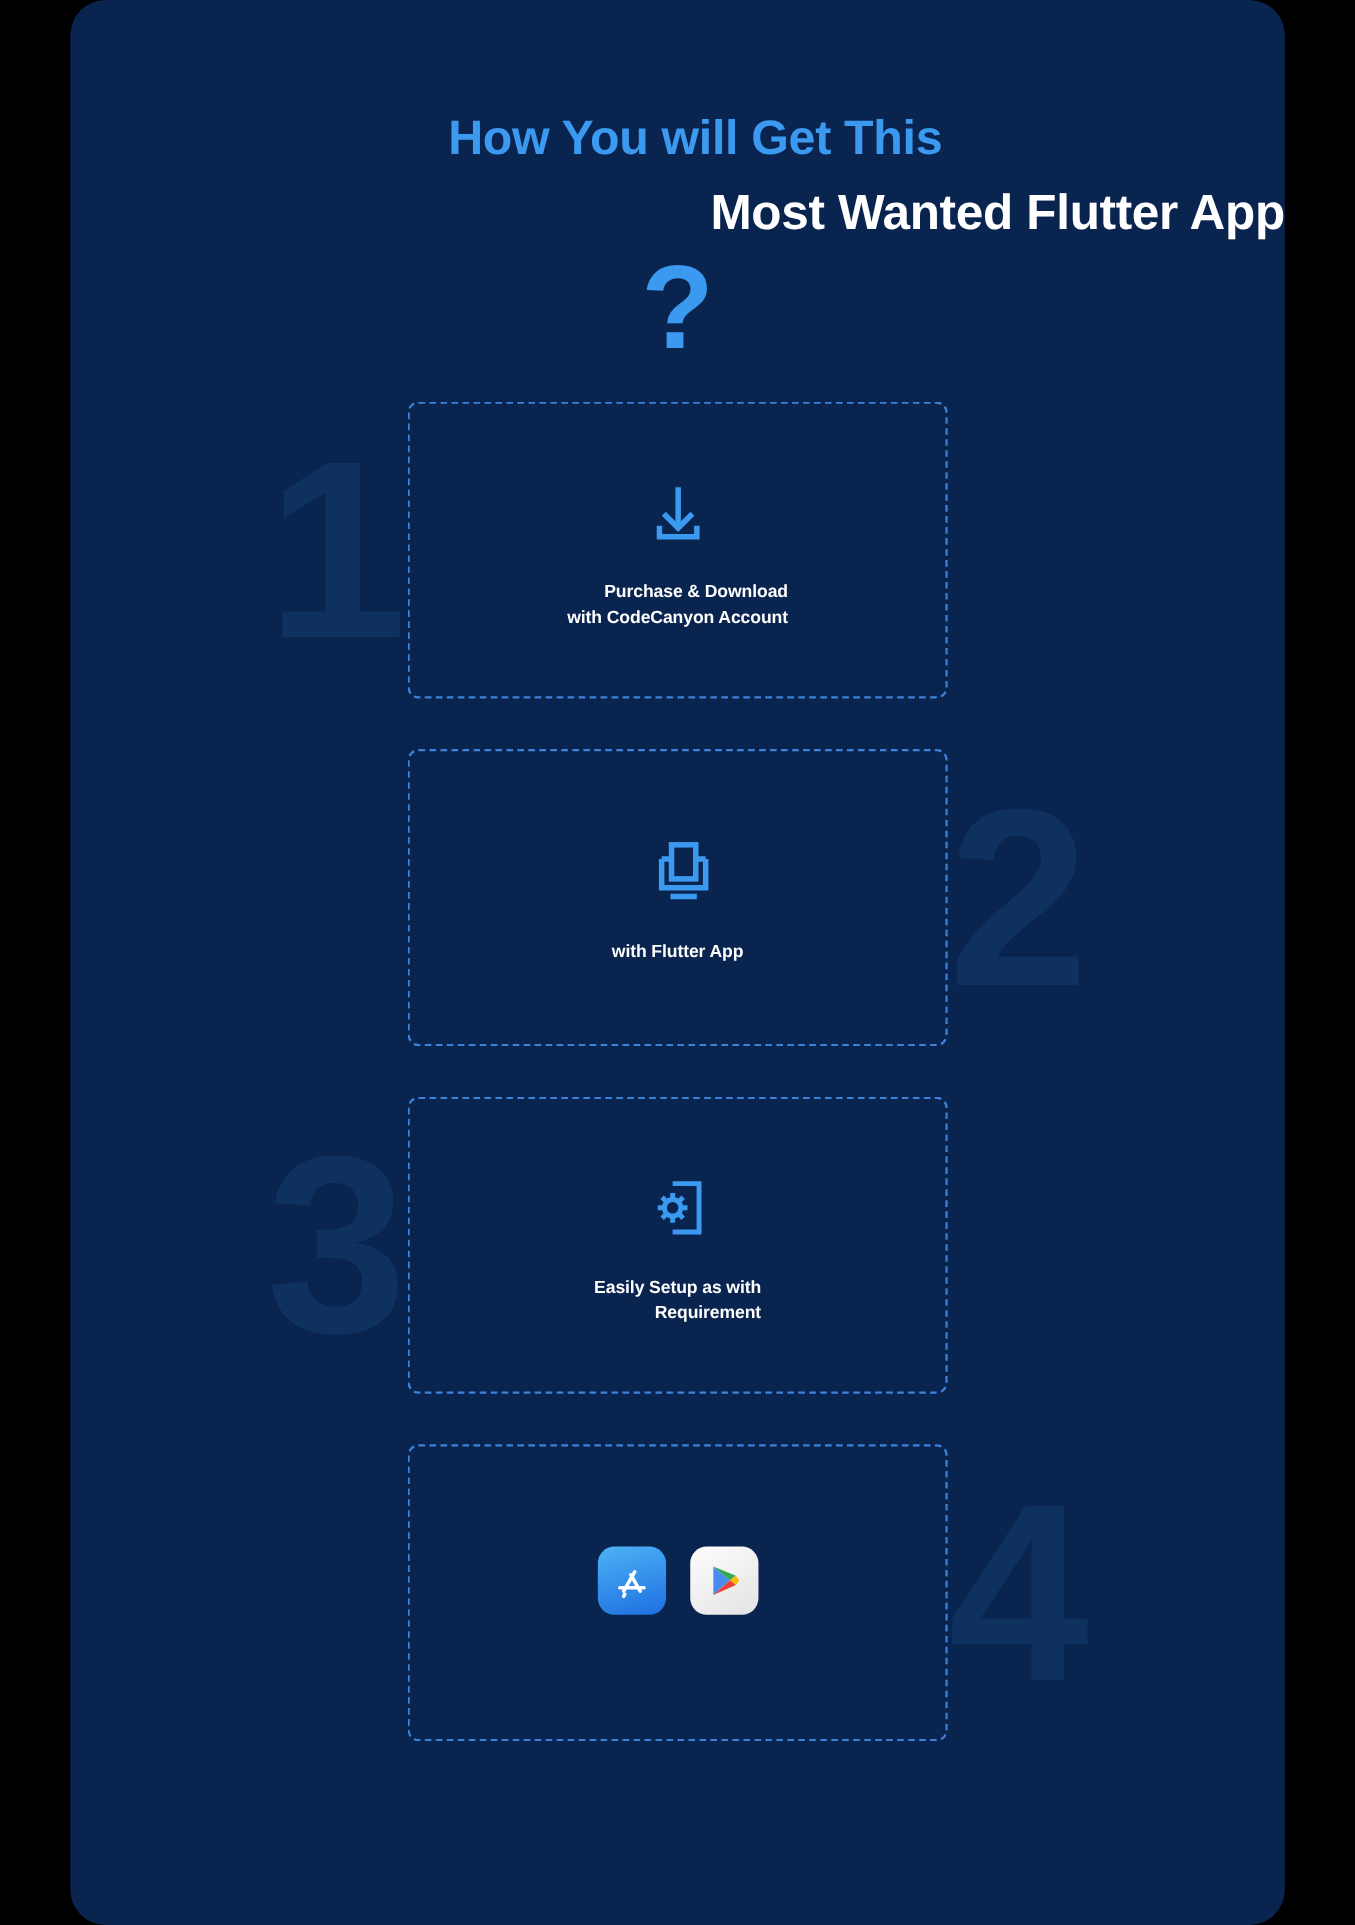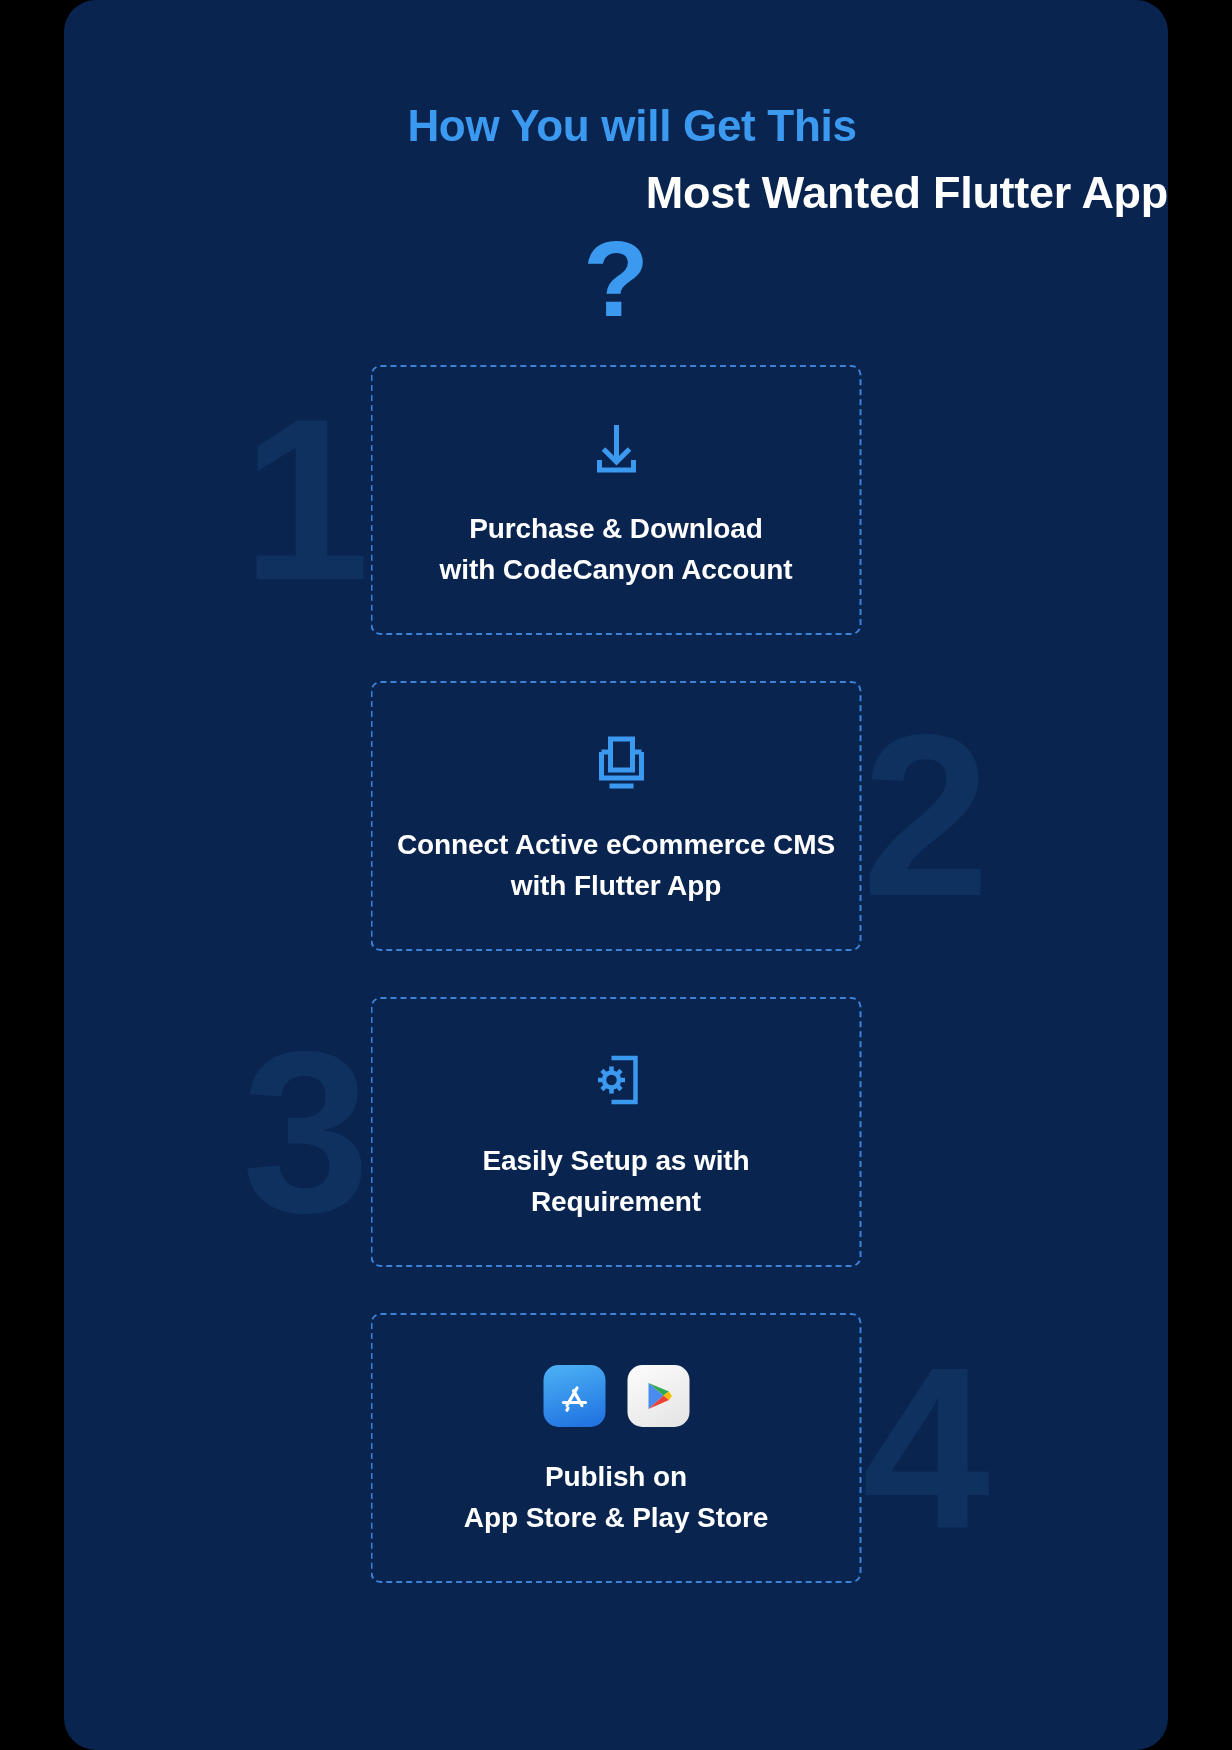--- a/index.html
+++ b/index.html
@@ -72,23 +72,23 @@
     align-items:center;
     justify-content:center;
   }
   .card-icon {
     height:78px;
     display:flex; align-items:center; justify-content:center;
     gap:22px;
     margin-bottom:22px;
   }
   .card-text {
-    text-align:center;
+    text-align:right;
     color:#FFFFFF;
-    font-size:28px;
+    font-size:16px;
     font-weight:bold;
     line-height:1.46;
     letter-spacing:-0.1px;
   }
   .card-text span { display:block; }
 
   
   .store-badge {
     width:62px; height:62px; border-radius:15px;
     display:flex; align-items:center; justify-content:center;
@@ -131,21 +131,20 @@
         <div class="bignum right">2</div>
         <div class="card">
           <div class="card-icon">
             <svg width="66" height="66" viewBox="0 0 66 66" fill="none">
               <path d="M18 21 H28 M48 21 H58 M18 21 V47 H58 V21" stroke="#3B9AF0" stroke-width="5" fill="none" stroke-linejoin="miter"></path>
               <rect x="27" y="8" width="22" height="31" stroke="#3B9AF0" stroke-width="5" fill="#0A2450"></rect>
               <path d="M26 55 H50" stroke="#3B9AF0" stroke-width="5"></path>
             </svg>
           </div>
           <div class="card-text">
-            <span>Connect Active eCommerce CMS</span>
             <span>with Flutter App</span>
           </div>
         </div>
       </div>
 
       <div class="step">
         <div class="bignum left">3</div>
         <div class="card">
           <div class="card-icon">
             <svg width="62" height="62" viewBox="0 0 62 62" fill="none">
@@ -189,22 +188,18 @@
 
             <div class="store-badge playstore">
               <svg width="36" height="36" viewBox="0 0 36 36">
                 <path d="M8 5 L23 17.6 L8 31 Z" fill="#4A8BF0"></path>
                 <path d="M8 5 L23 17.6 L28.5 13.4 Z" fill="#34A853"></path>
                 <path d="M23 17.6 L28.5 13.4 L31.5 18 L28.5 22 Z" fill="#FBBC04"></path>
                 <path d="M8 31 L23 17.6 L28.5 22 Z" fill="#EA4335"></path>
               </svg>
             </div>
           </div>
-          <div class="card-text">
-            <span>Publish on</span>
-            <span>App Store &amp; Play Store</span>
-          </div>
         </div>
       </div>
 
     </div>
   </div>
 </div>
 
 </body></html>

